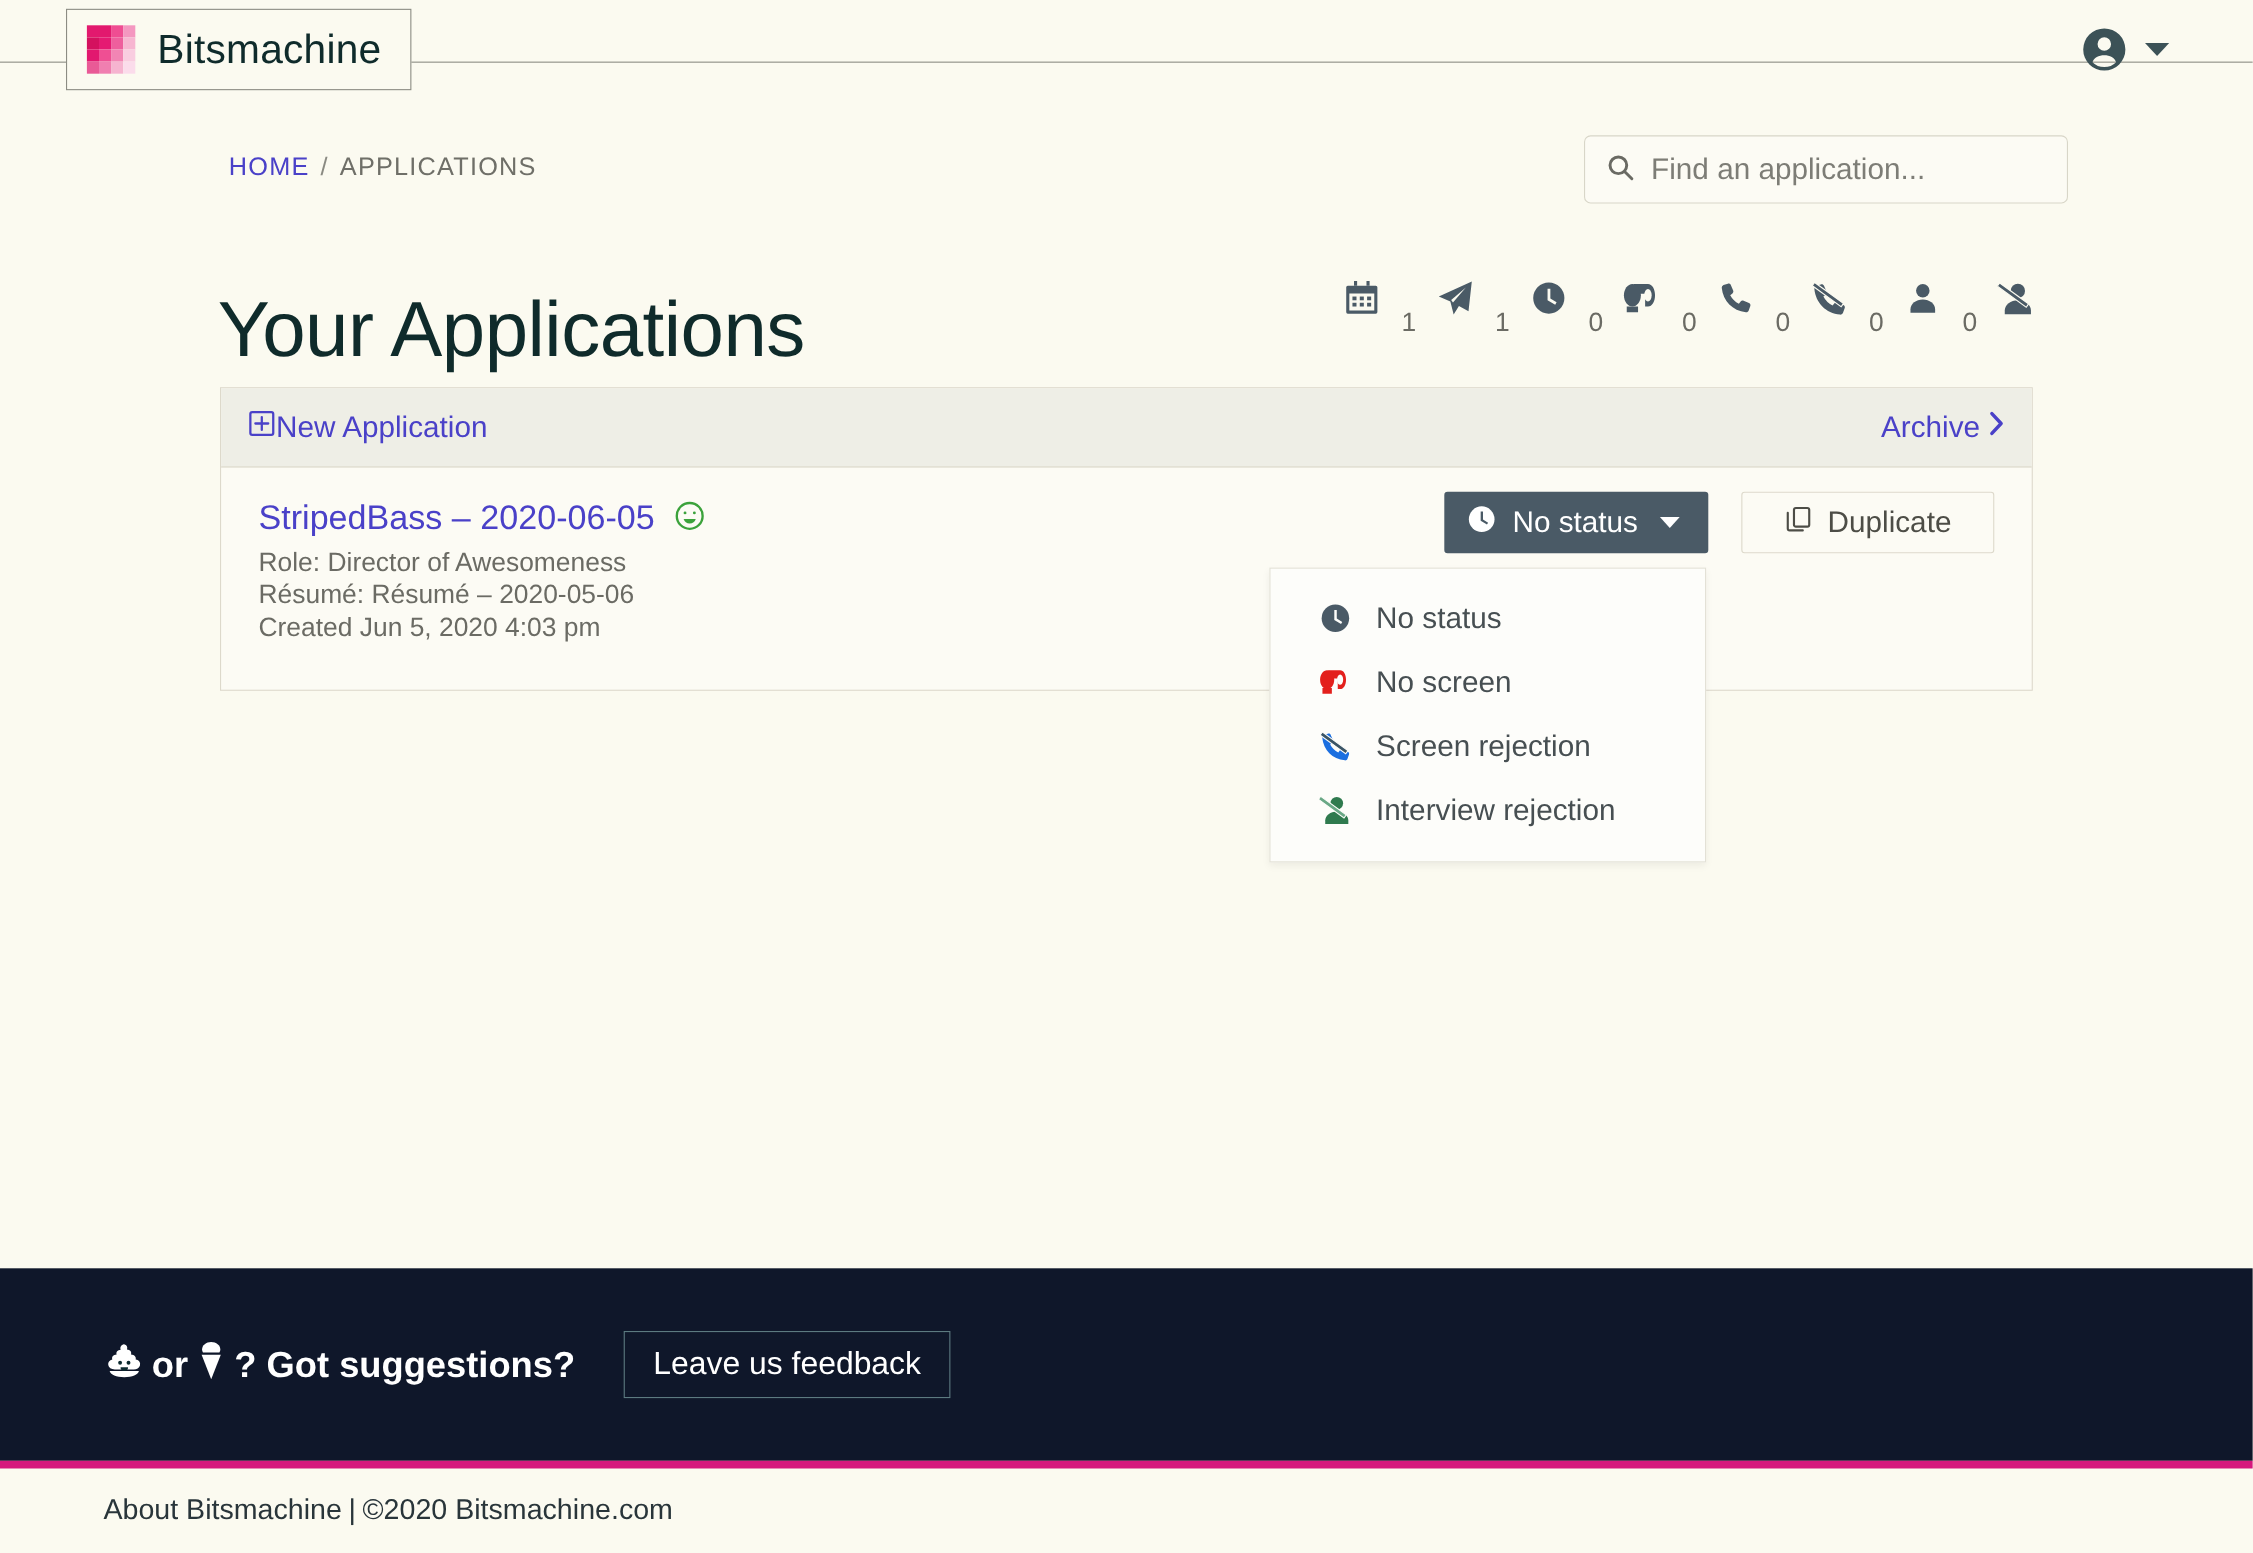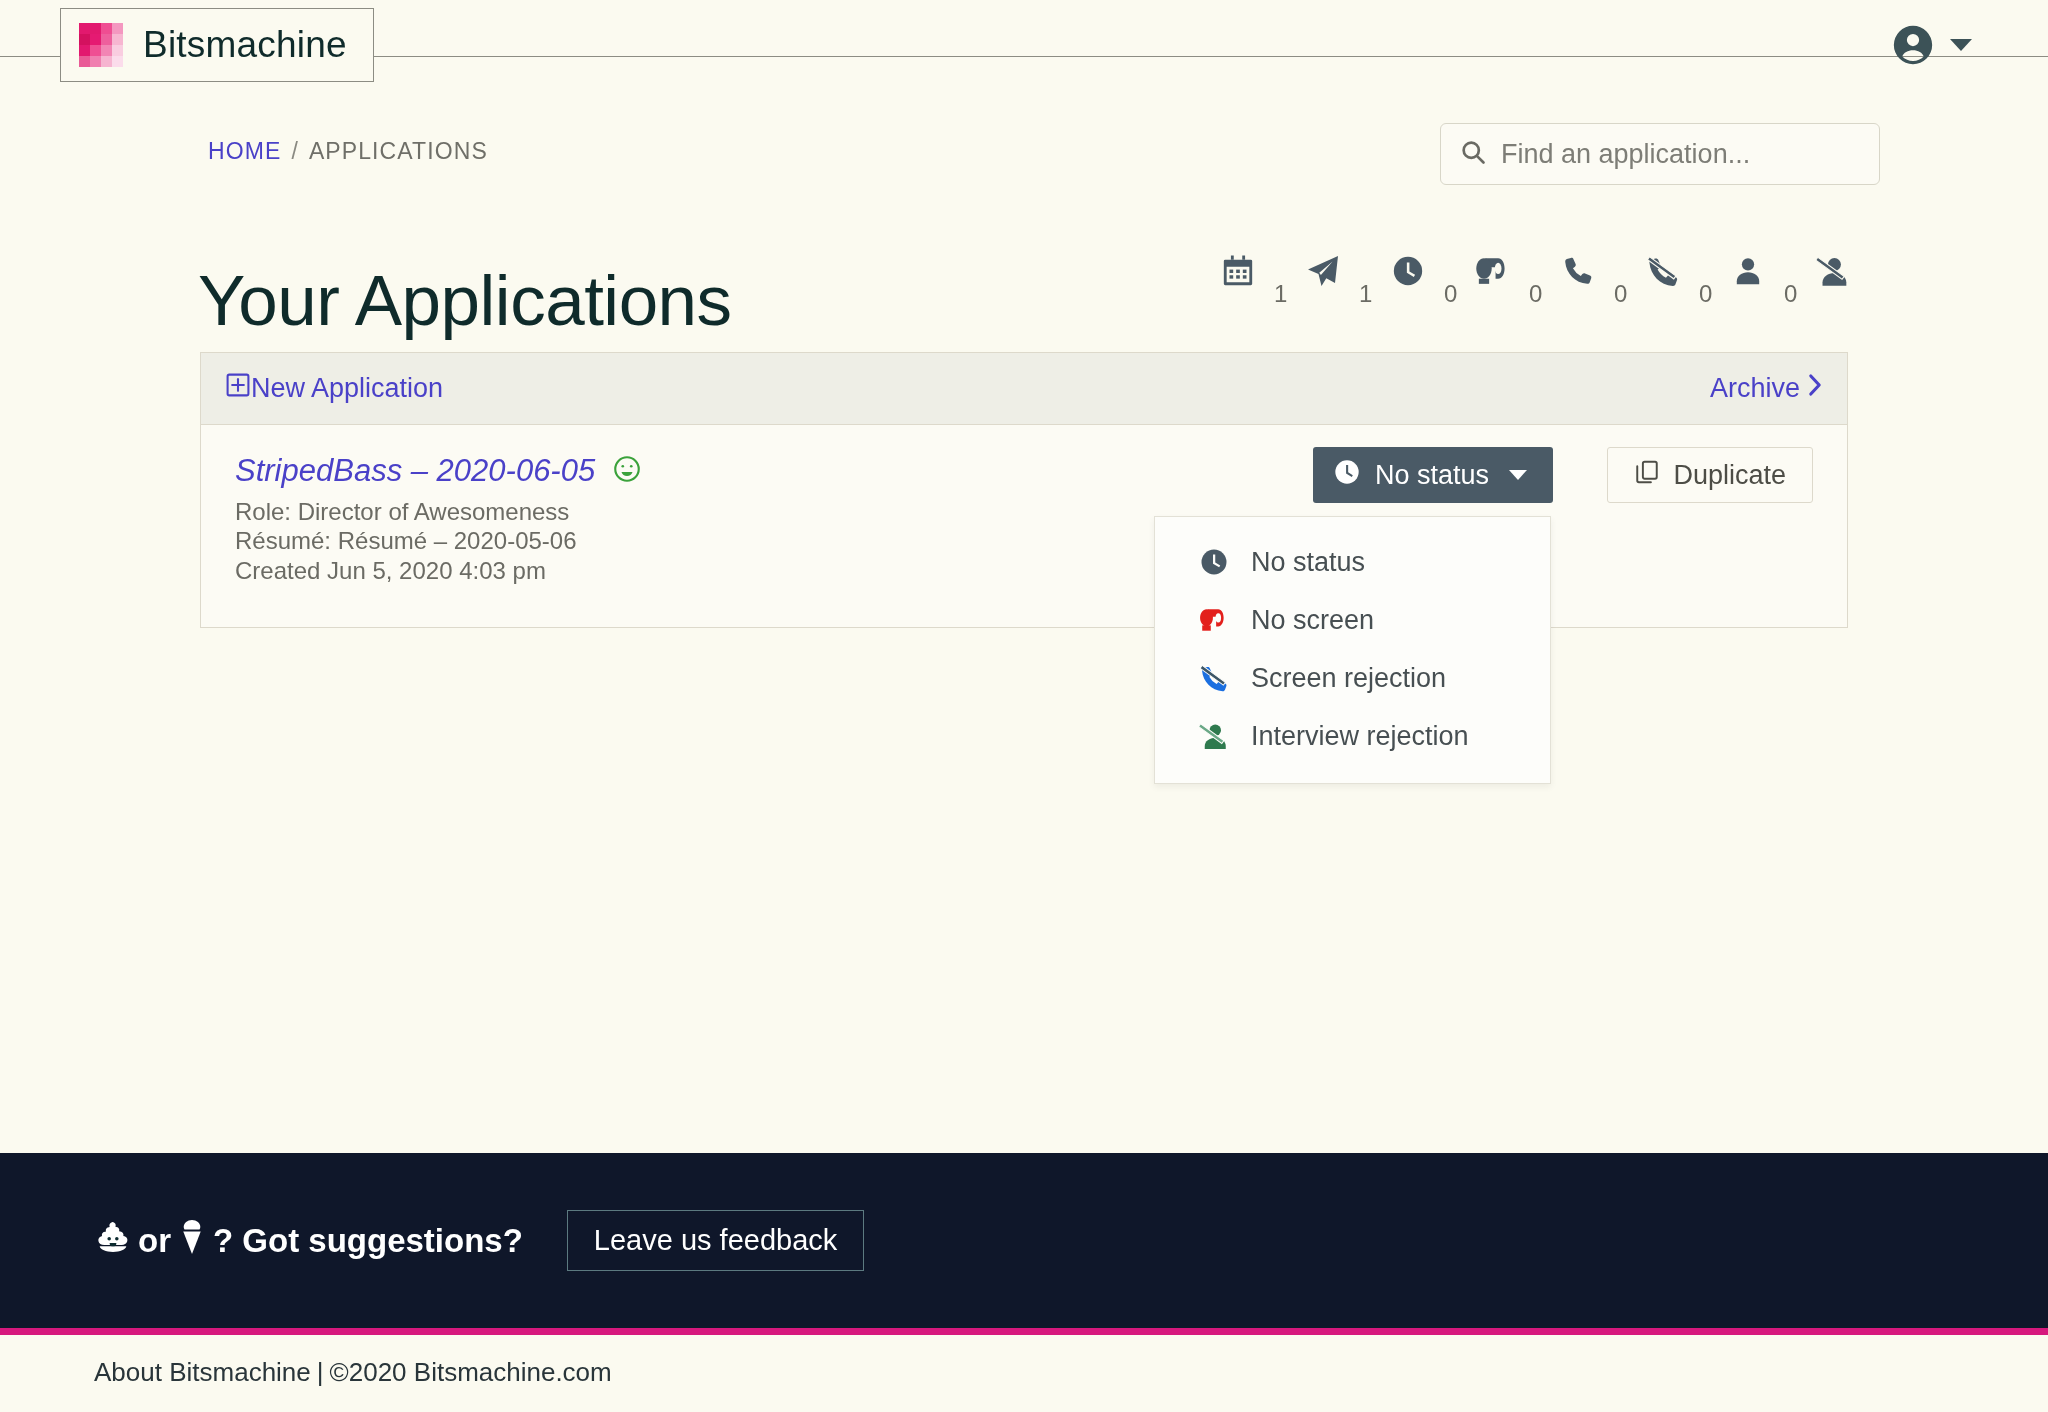--- a/index.html
+++ b/index.html
@@ -105,21 +105,21 @@
   }
   .archive-link {
     display: flex; align-items: center; gap: 7px;
     color: #4a41c8; font-size: 27px; text-decoration: none; cursor: pointer;
   }
   .panel-body {
     position: relative; min-height: 202px; padding: 28px 24px 26px 34px;
   }
   .app-title {
     font-size: 31px; color: #4a41c8; text-decoration: none;
-    display: inline-block; vertical-align: middle; font-style: italic;
+    display: inline-block; vertical-align: middle;
   }
   .app-title-row { display: flex; align-items: center; gap: 17px; margin-bottom: 8px; }
   .app-meta {
     font-size: 24px; color: #6b6b64; line-height: 1.22; margin: 0;
   }
 
   
   .status-btn {
     position: absolute; top: 22px; right: 294px;
     height: 56px; min-width: 240px;
@@ -133,21 +133,21 @@
     width: 0; height: 0; margin-left: 6px;
     border-left: 9px solid transparent; border-right: 9px solid transparent;
     border-top: 10px solid #ffffff;
   }
   .dup-btn {
     position: absolute; top: 22px; right: 34px;
     height: 56px;
     background: #fcfbf4; color: #4d4d46;
     border: 1px solid #ddd9cb; border-radius: 3px;
     display: flex; align-items: center; gap: 13px;
-    padding: 0 26px; font-size: 27px; cursor: pointer;
+    padding: 0 38px; font-size: 27px; cursor: pointer;
     font-family: "Liberation Sans", sans-serif;
   }
 
   
   .dropdown {
     position: absolute; top: 516px; left: 1154px;
     width: 397px;
     background: #fdfdfa;
     border: 1px solid #e3e1d6;
     box-shadow: 0 3px 7px rgba(0,0,0,0.06);

